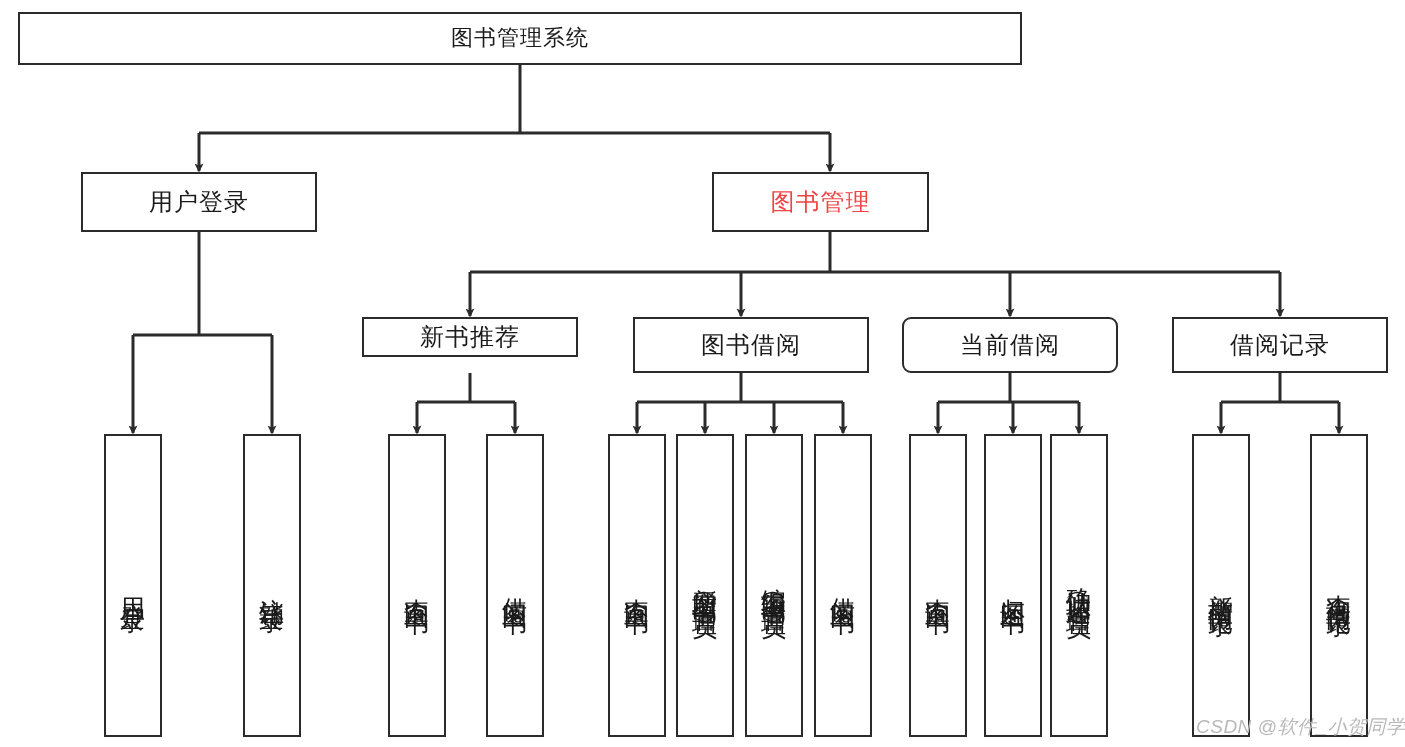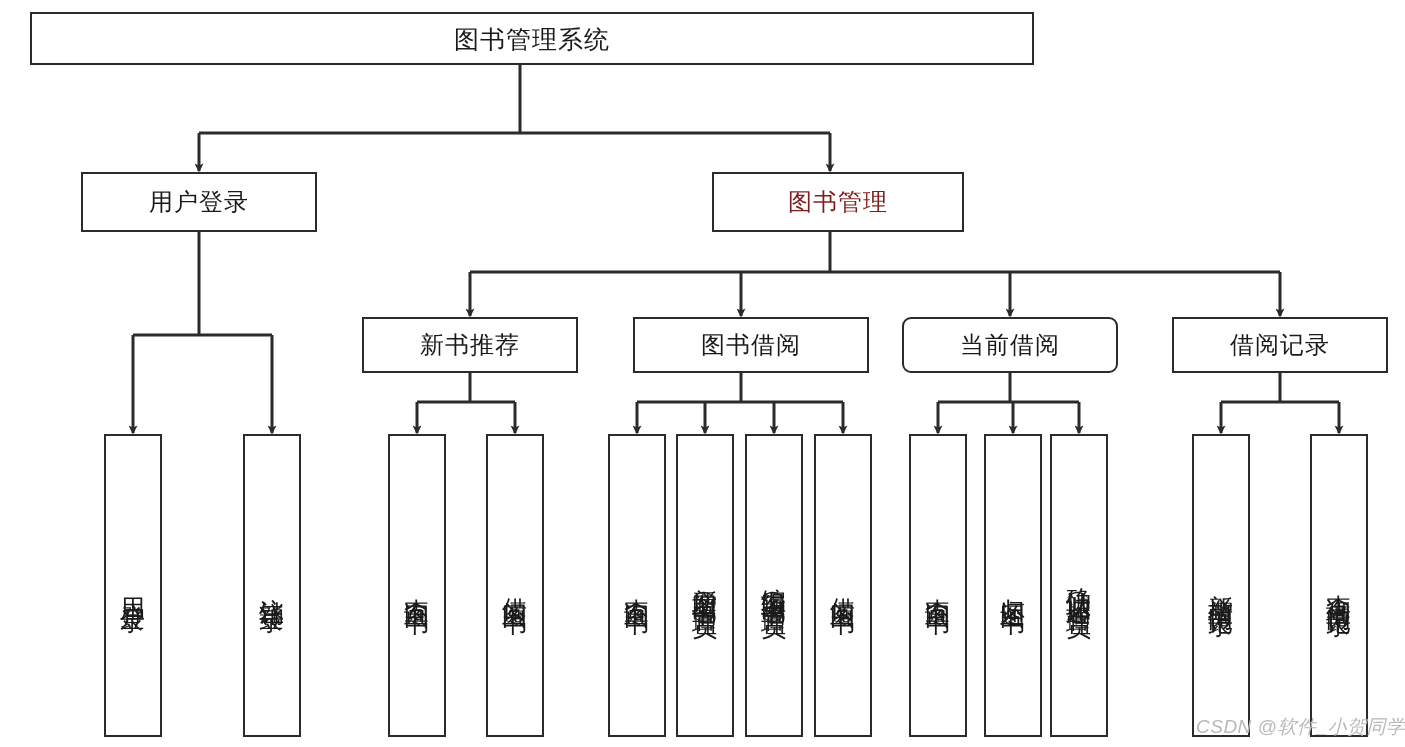--- a/index.html
+++ b/index.html
@@ -15,21 +15,21 @@
     box-sizing:border-box;
     background:#ffffff;
     border:2.5px solid #2b2b2b;
     display:flex;
     align-items:center;
     justify-content:center;
     color:#1a1a1a;
     line-height:1.12;
   }
   .node.horiz{font-size:24px;letter-spacing:1px;}
-  .node.root{font-size:25px;margin-left:12px;}
+  .node.root{font-size:22px;}
   .node.vert{
     writing-mode:vertical-rl;
     text-orientation:upright;
     font-size:25px;
     letter-spacing:4px;
     padding:6px 0;
     white-space:nowrap;
   }
   .watermark{
     position:absolute;
@@ -87,24 +87,24 @@
         <line x1="1339" y1="402" x2="1339" y2="433" stroke="#2b2b2b" stroke-width="3" marker-end="url(#arrowhead)"></line>
       </g>
   </svg>
   <div id="node-layer">
       <div class="node horiz root" style="left: 18px; top: 12px; width: 1004px; height: 53px; border-color: rgb(43, 43, 43); background: rgb(255, 255, 255); color: rgb(26, 26, 26);">
         <span>图书管理系统</span>
       </div>
       <div class="node horiz" style="left: 81px; top: 172px; width: 236px; height: 60px; border-color: rgb(43, 43, 43); background: rgb(255, 255, 255); color: rgb(26, 26, 26);">
         <span>用户登录</span>
       </div>
-      <div class="node horiz" style="left: 712px; top: 172px; width: 252px; height: 60px; border-color: rgb(43, 43, 43); background: rgb(255, 255, 255); color: #7f1d1d;">
+      <div class="node horiz" style="left: 712px; top: 172px; width: 217px; height: 60px; border-color: rgb(43, 43, 43); background: rgb(255, 255, 255); color: #ef4444;">
         <span>图书管理</span>
       </div>
-      <div class="node horiz" style="left: 362px; top: 317px; width: 216px; height: 56px; border-color: rgb(43, 43, 43); background: rgb(255, 255, 255); color: rgb(26, 26, 26);">
+      <div class="node horiz" style="left: 362px; top: 317px; width: 216px; height: 40px; border-color: rgb(43, 43, 43); background: rgb(255, 255, 255); color: rgb(26, 26, 26);">
         <span>新书推荐</span>
       </div>
       <div class="node horiz" style="left: 633px; top: 317px; width: 236px; height: 56px; border-color: rgb(43, 43, 43); background: rgb(255, 255, 255); color: rgb(26, 26, 26);">
         <span>图书借阅</span>
       </div>
       <div class="node horiz" style="left: 902px; top: 317px; width: 216px; height: 56px; border-color: rgb(43, 43, 43); background: rgb(255, 255, 255); color: rgb(26, 26, 26); border-radius: 9px;">
         <span>当前借阅</span>
       </div>
       <div class="node horiz" style="left: 1172px; top: 317px; width: 216px; height: 56px; border-color: rgb(43, 43, 43); background: rgb(255, 255, 255); color: rgb(26, 26, 26);">
         <span>借阅记录</span>

